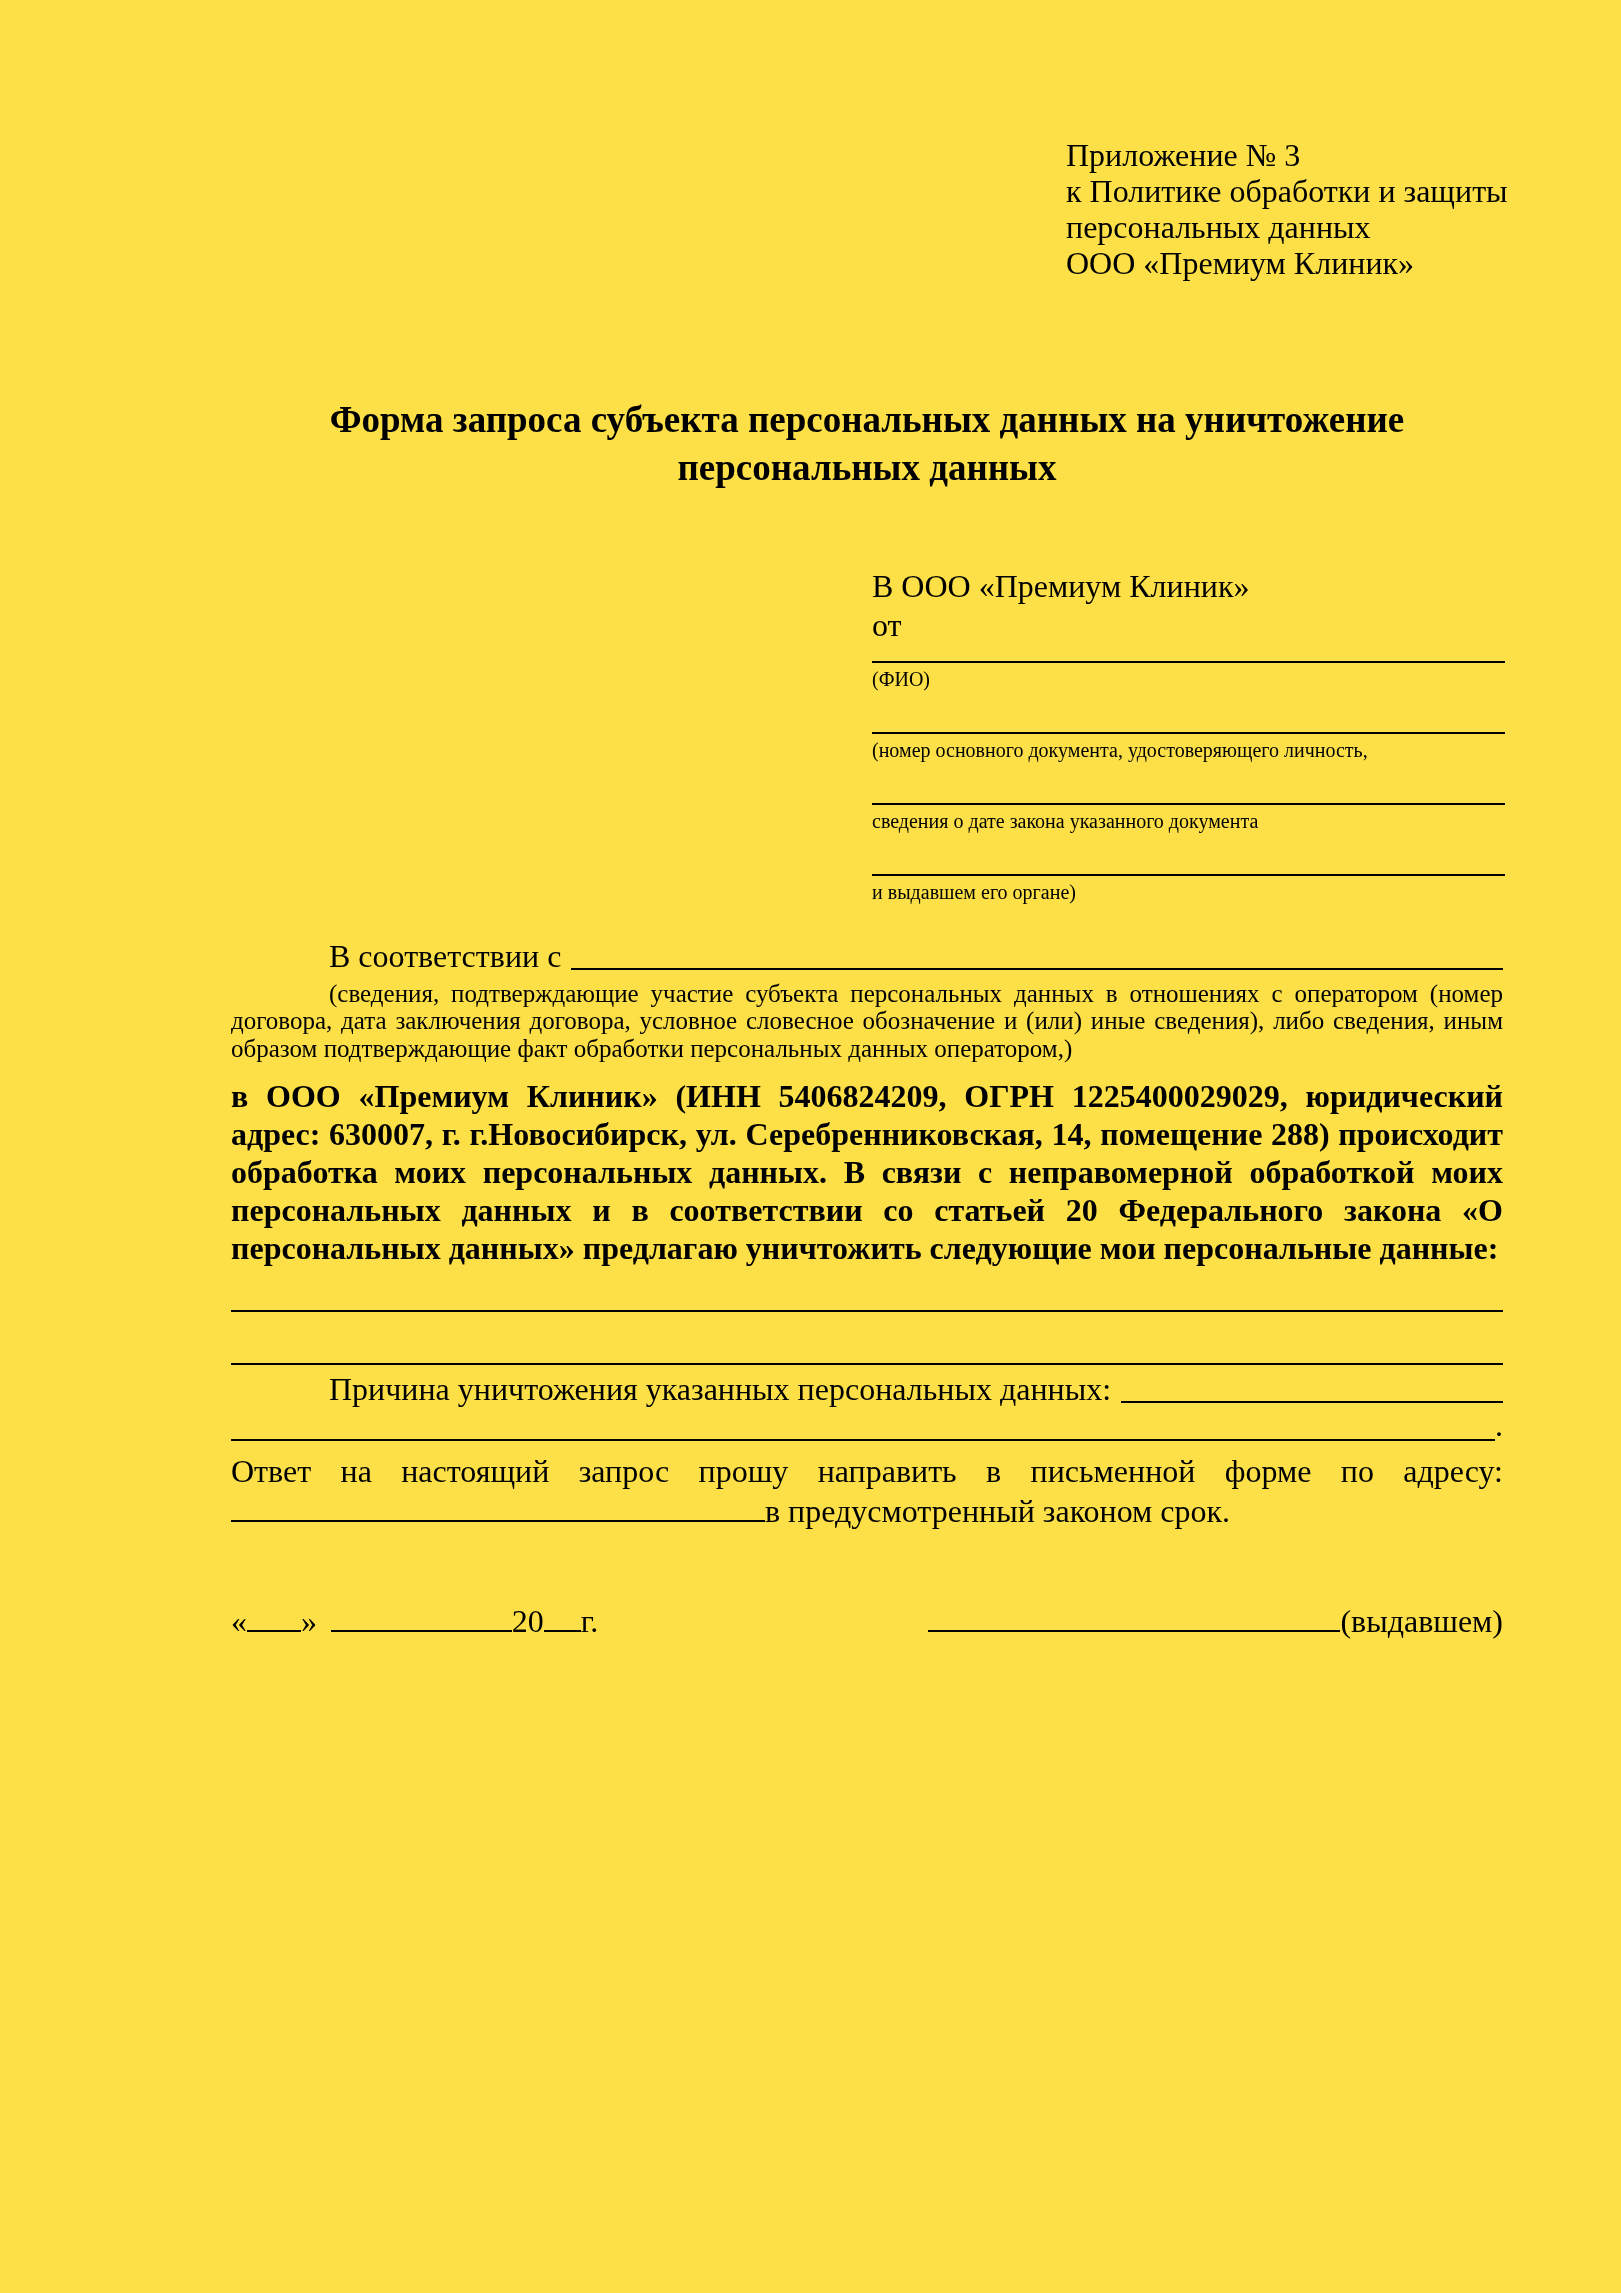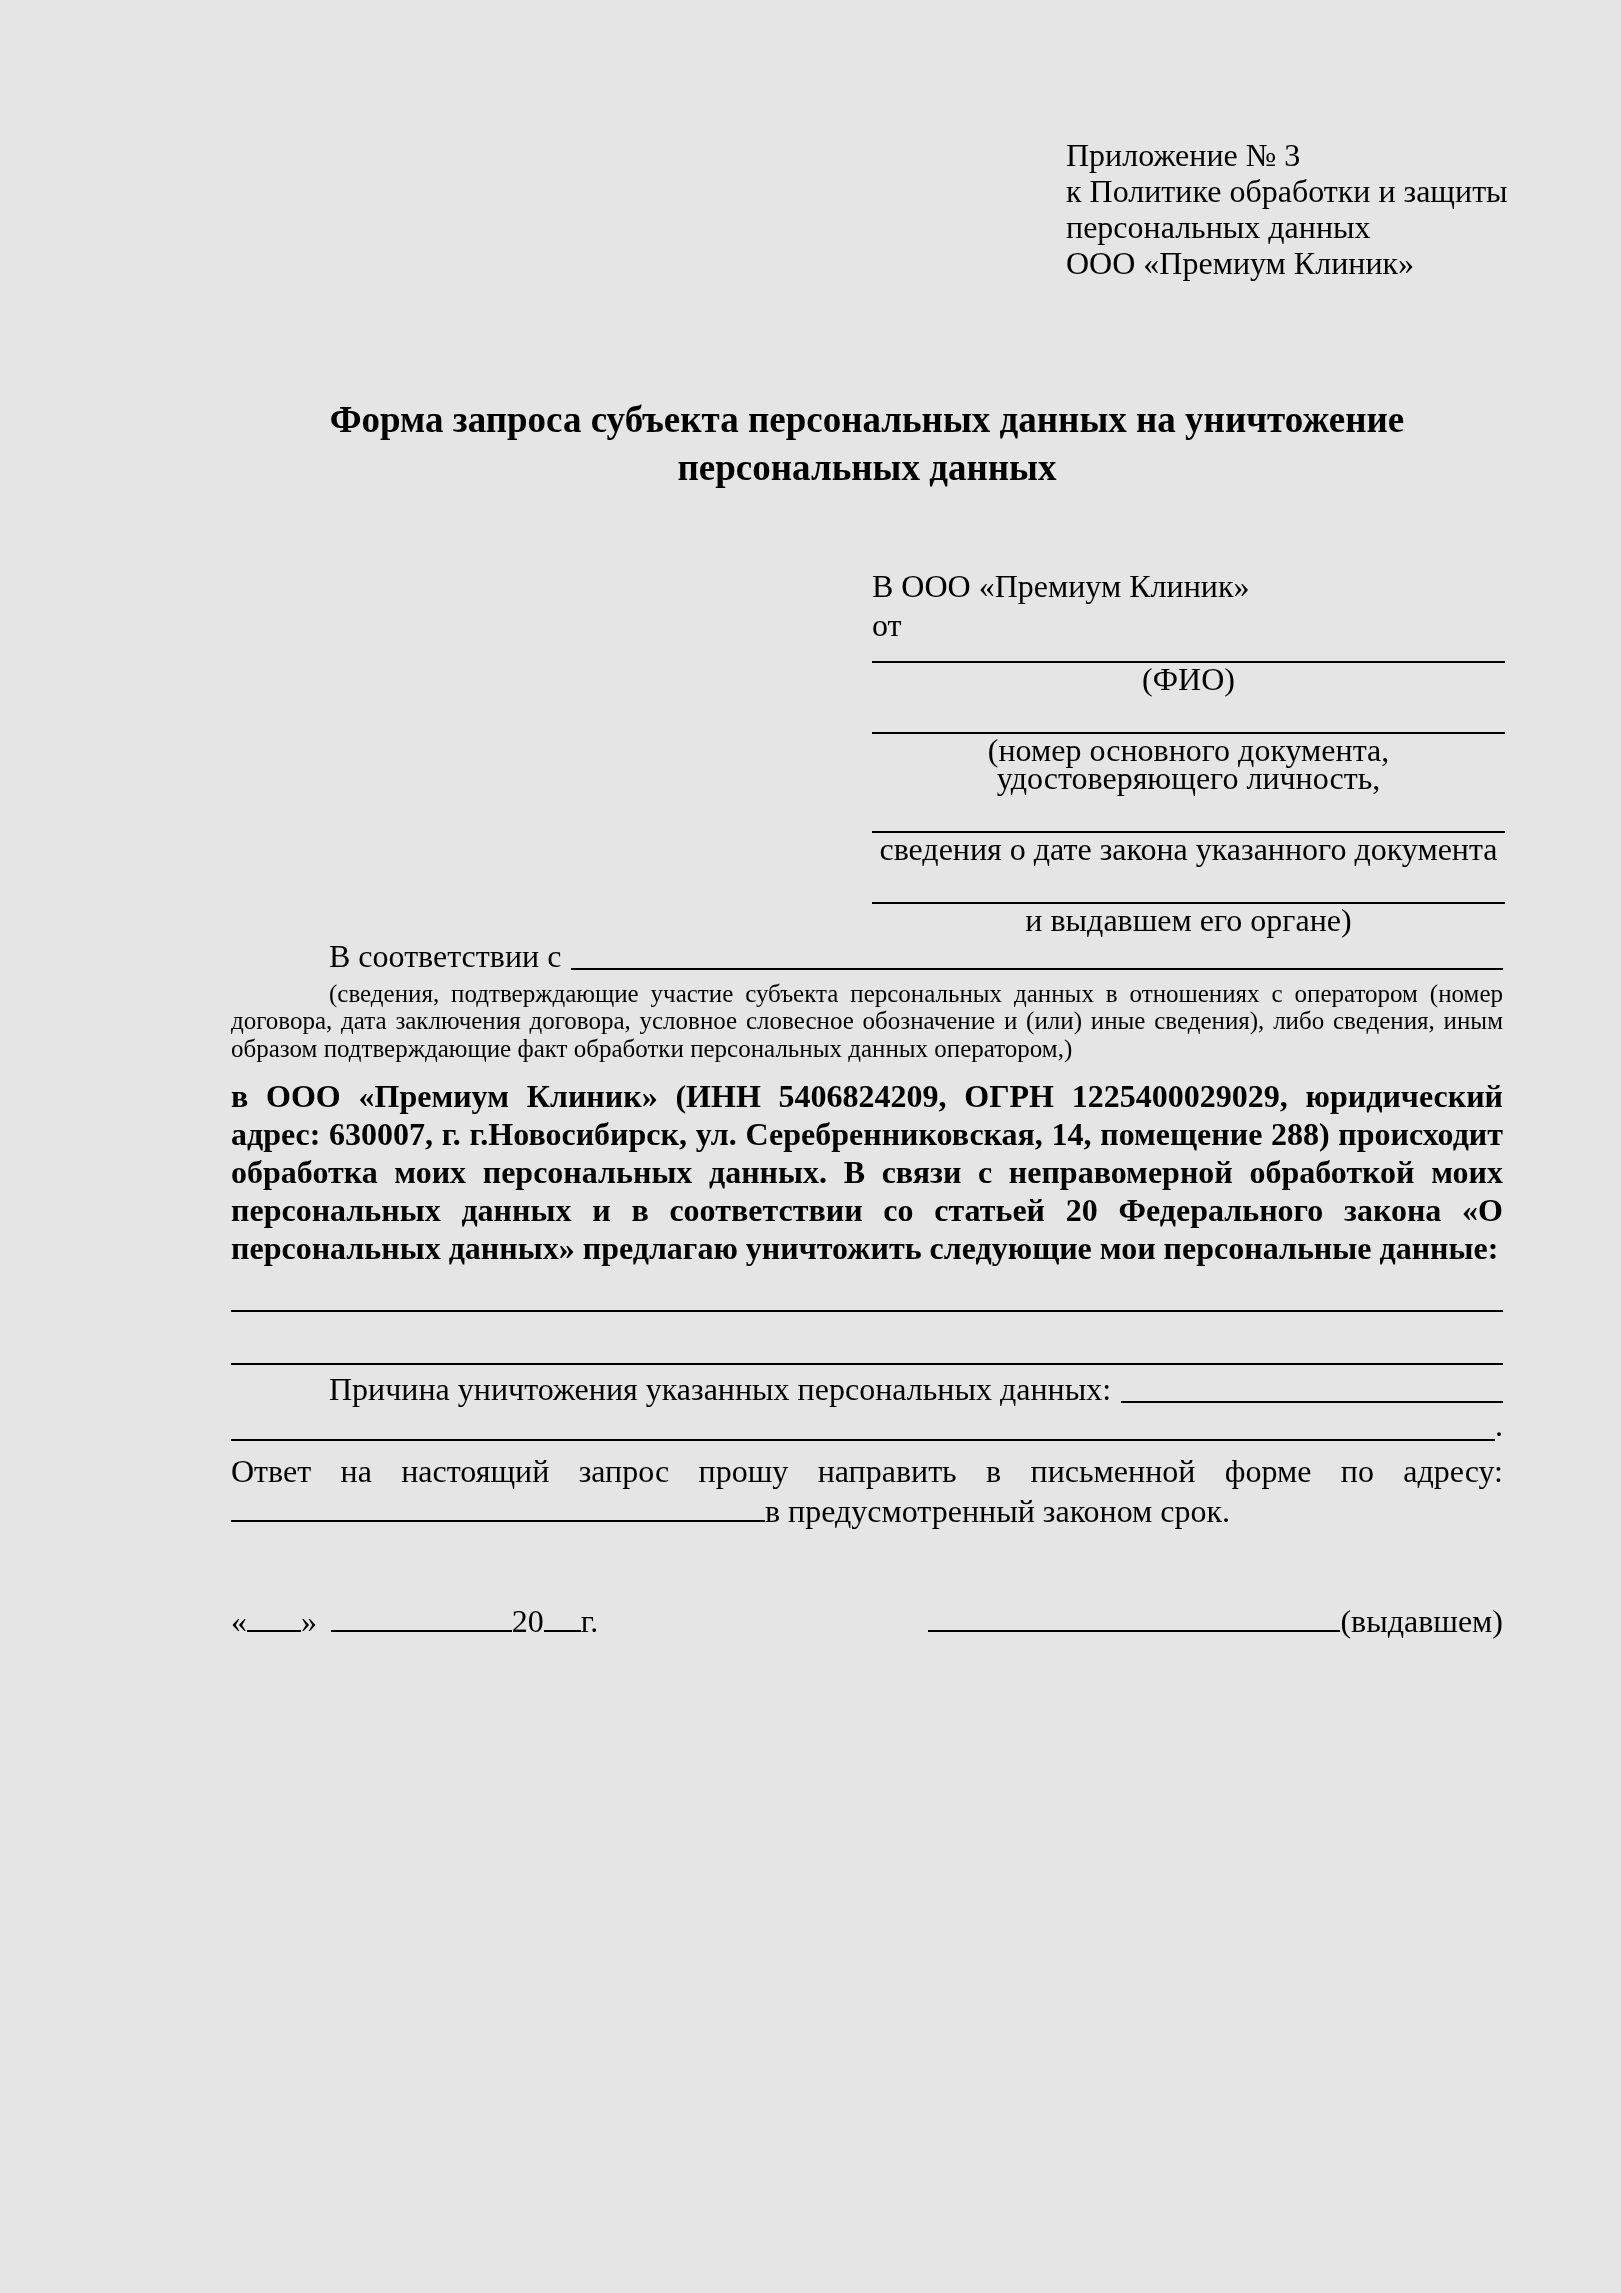--- a/index.html
+++ b/index.html
@@ -1,21 +1,21 @@
 <!DOCTYPE html>
 <html><head>
 <meta charset="utf-8">
 <style>
   * { margin: 0; padding: 0; box-sizing: border-box; }
   html, body { background: #888; }
   .page {
     position: relative;
     width: 1621px;
     height: 2294px;
-    background: #e5e5e5;
+    background: #fde047;
     color: #000000;
     font-family: "Liberation Serif", "DejaVu Serif", serif;
     overflow: hidden;
   }
   
   .header-block {
     position: absolute;
     left: 1066px;
     top: 137px;
     width: 470px;
@@ -41,23 +41,23 @@
     width: 633px;
     font-size: 32px;
     line-height: 39px;
   }
   .wline {
     border-bottom: 2.9px solid #000;
     height: 41px;
   }
   .wline.first { height: 17.6px; }
   .cap {
-    font-size: 32px;
+    font-size: 20px;
     line-height: 28px;
-    text-align: center;
+    text-align: left;
     margin-top: 2px;
   }
   
   .body-block {
     position: absolute;
     left: 231px;
     top: 937px;
     width: 1272px;
     font-size: 32px;
     line-height: 38px;

